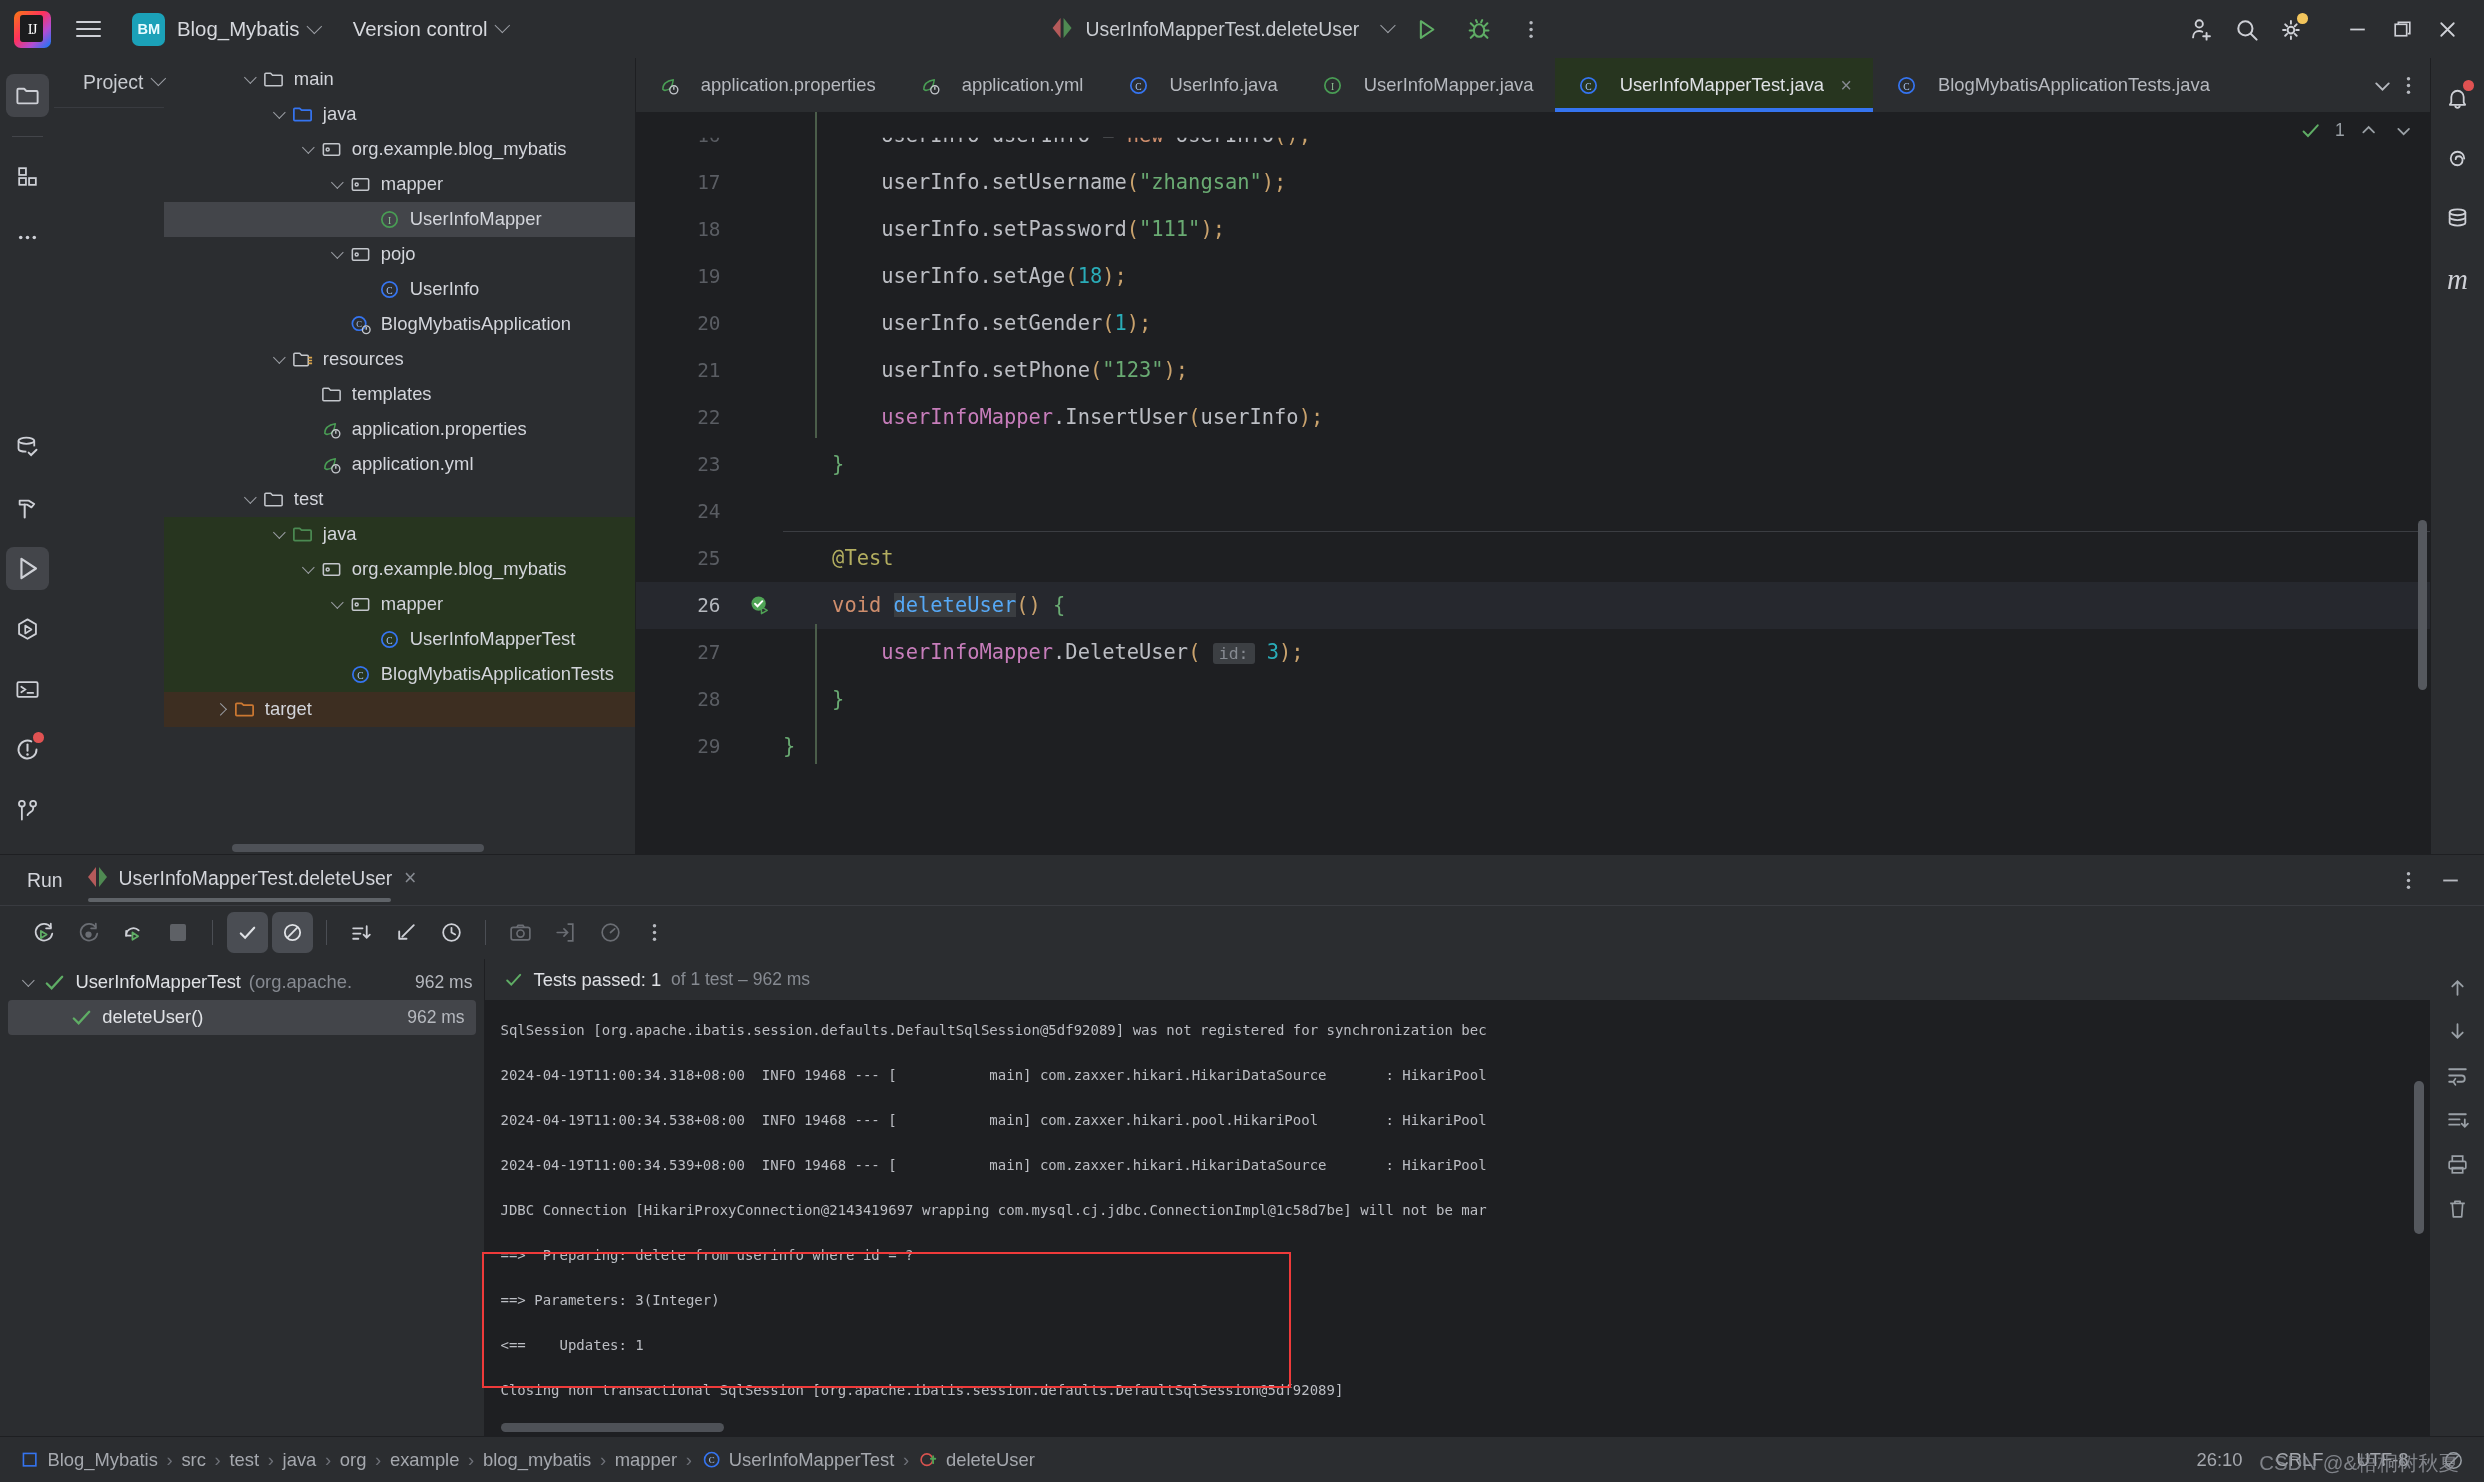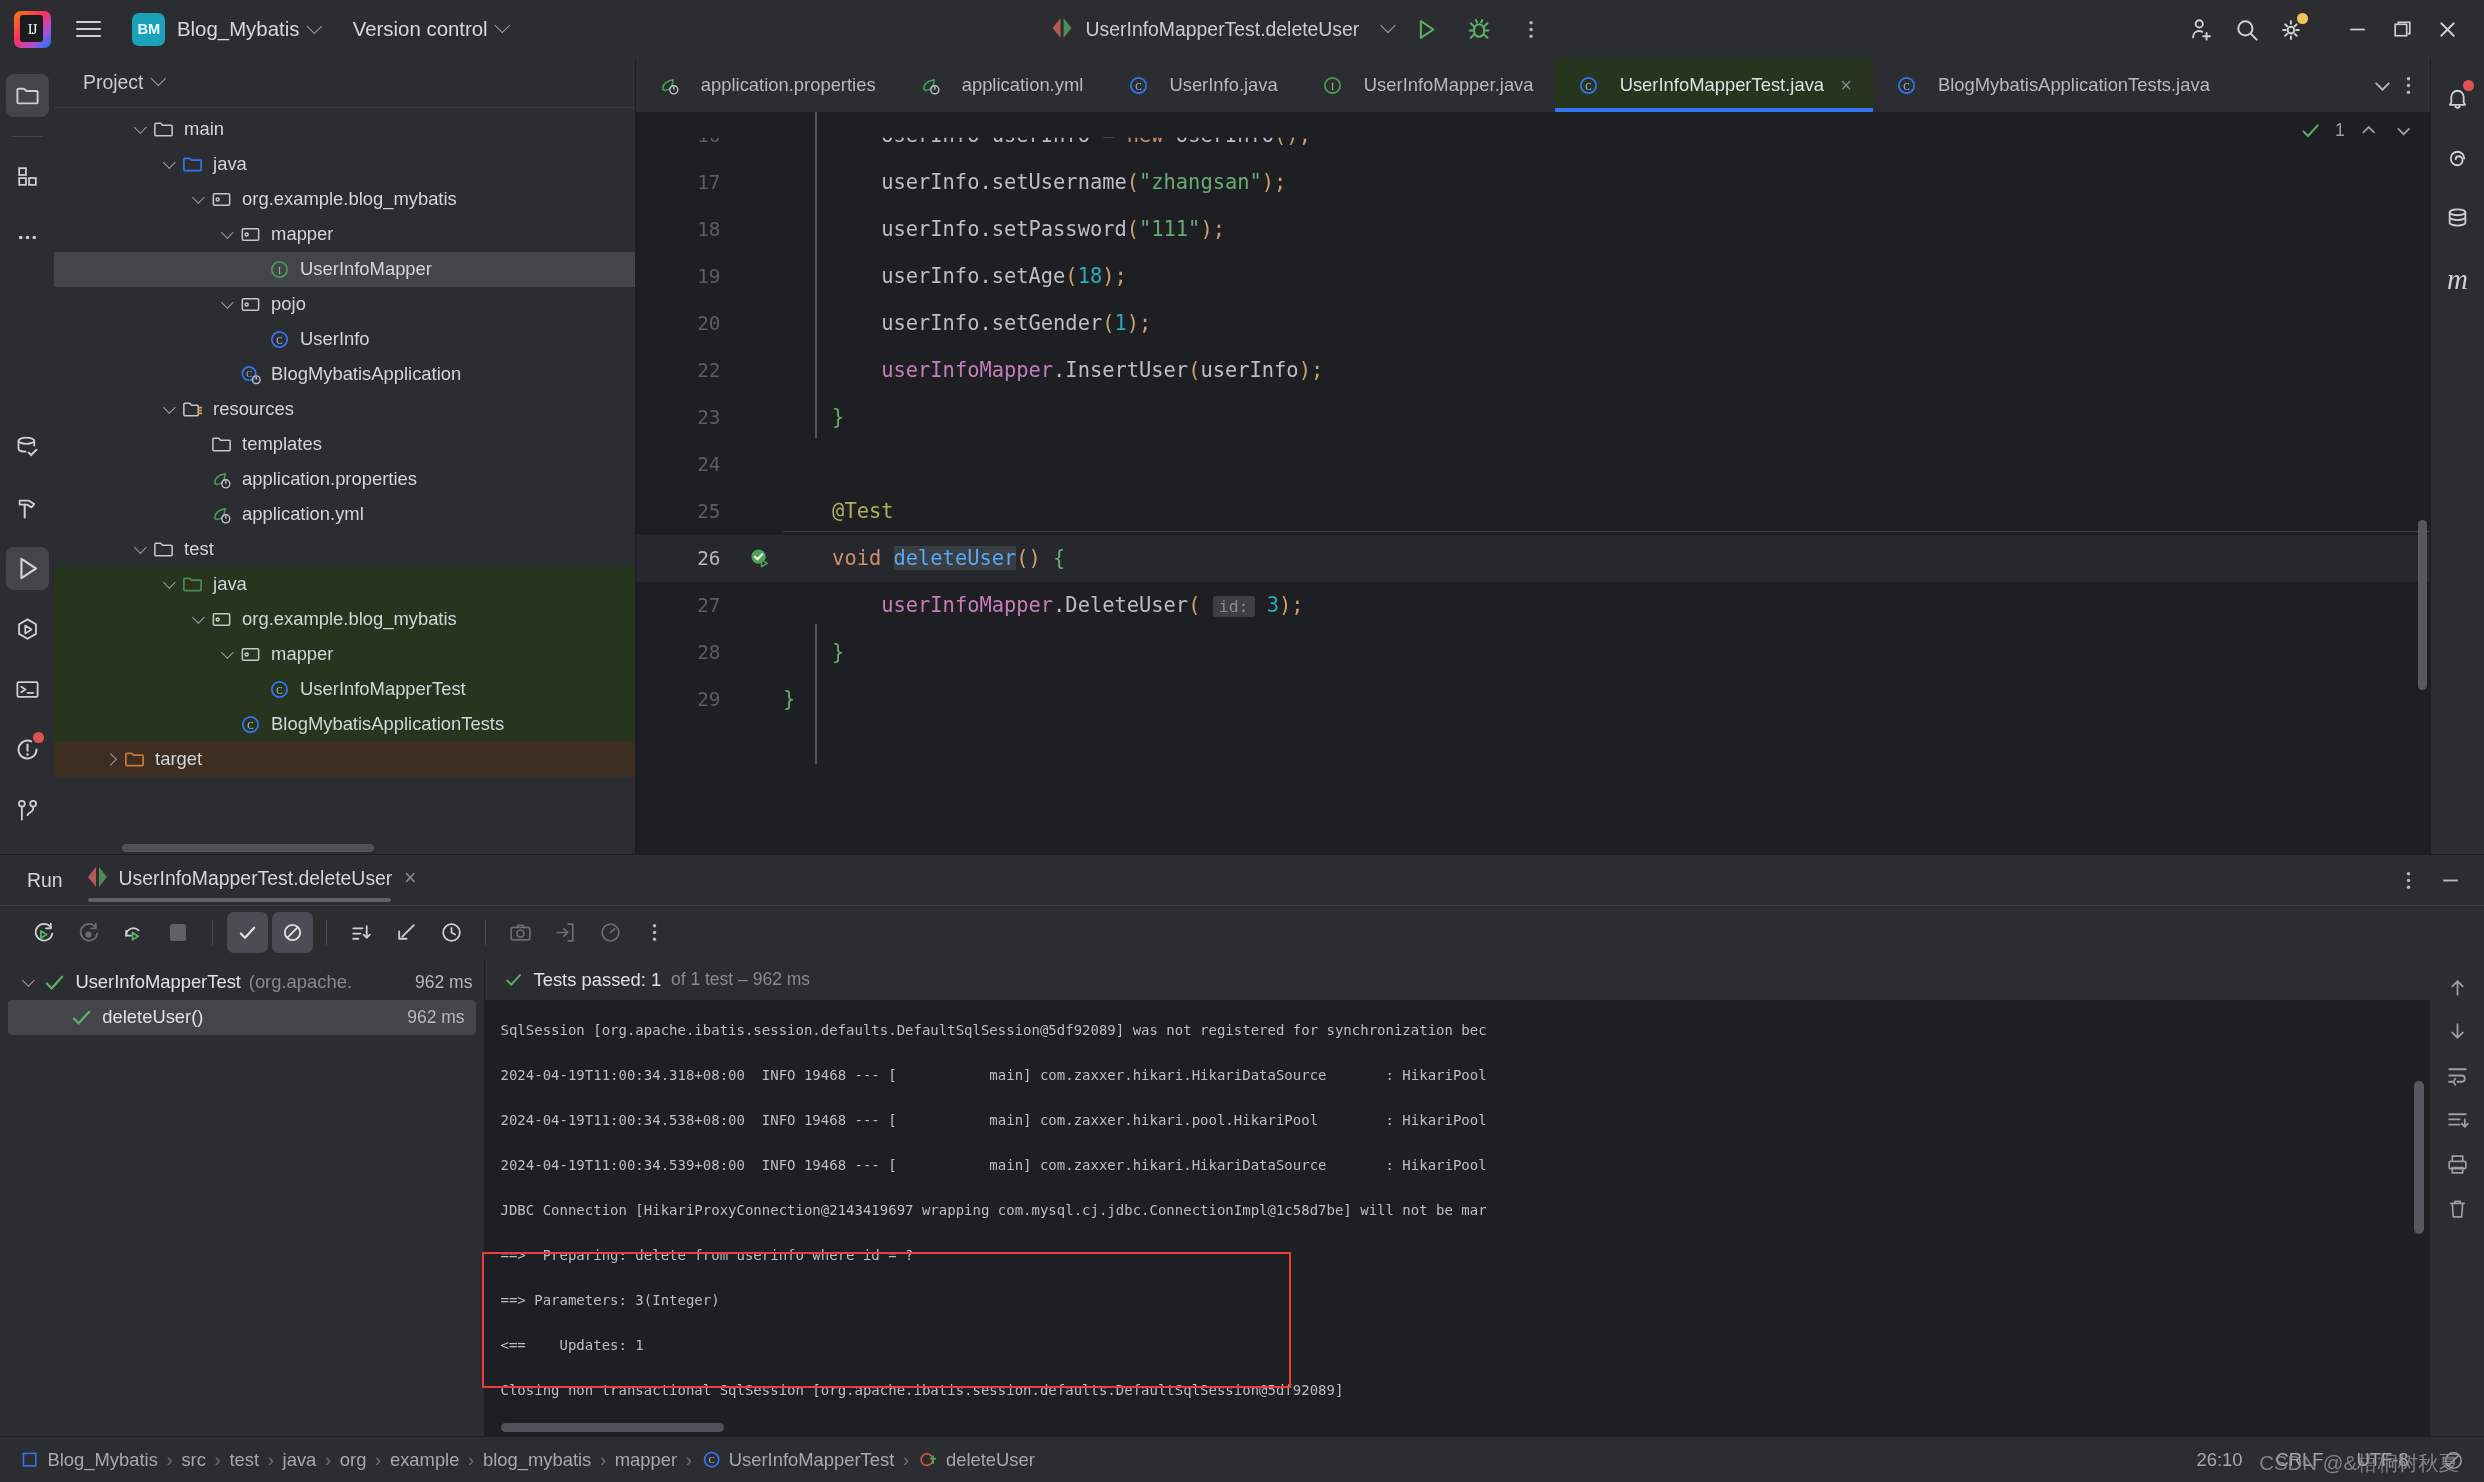--- a/index.html
+++ b/index.html
@@ -51,21 +51,21 @@
   .stripe-left { width:54px; background:#2b2d30; display:flex; flex-direction:column; align-items:center;
     padding-top:7.8px; flex:0 0 54px; }
   .stripe-left .sep { width:31px; height:1px; background:#43454a; margin:9.7px 0; }
   .stripe-btn { width:43px; height:43px; border-radius:7.8px; display:flex; align-items:center; justify-content:center;
      margin:8.7px 0; cursor:pointer; position:relative;}
   .stripe-btn.active { background:#43454a; }
   .stripe-bottom { margin-top:auto; display:flex; flex-direction:column; align-items:center; padding-bottom:13.6px;}
   .reddot { position:absolute; right:4.9px; top:3.9px; width:10.7px; height:10.7px; border-radius:50%; background:#e05252;}
 
   
-  .projpanel { width:582px; background:#2b2d30; display:flex; flex-direction:column; flex:0 0 582px;
+  .projpanel { width:582px; background:#2b2d30; display:flex; flex-direction:row; flex:0 0 582px;
       border-right:1px solid #1e1f22; min-height:0;}
   .proj-header { height:50px; display:flex; align-items:center; padding-left:29px; font-size:19.4px; color:#c9ccd1;
       border-bottom:1px solid #393b40;}
   .tree { flex:1 1 auto; overflow:hidden; position:relative; padding-top:3.9px; font-size:18.4px;text-align:center; }
   .trow { height:35px; display:flex; align-items:center; white-space:nowrap; cursor:pointer; padding-right:7.8px;}
   .trow .lbl { color:#d3d5db; }
   .trow.sel { background:#43454a; }
   .trow.tgreen { background:#27351f; }
   .trow.tbrown { background:#3d2e21; }
   .arrow { width:21.3px; height:21.3px; display:inline-flex; align-items:center; justify-content:center; flex:0 0 21.3px;}
@@ -642,20 +642,25 @@
               <span class="gutter">19</span>
               <span class="gmark"></span>
               <span class="code">        userInfo.setAge<span class="par" style="color:#c9a26d">(</span><span class="num">18</span><span class="par" style="color:#c9a26d">)</span><span style="color:#c9a26d">;</span></span>
             </div>
             <div class="cline">
               <span class="gutter">20</span>
               <span class="gmark"></span>
               <span class="code">        userInfo.setGender<span class="par" style="color:#c9a26d">(</span><span class="num">1</span><span class="par" style="color:#c9a26d">)</span><span style="color:#c9a26d">;</span></span>
             </div>
             <div class="cline">
+              <span class="gutter">21</span>
+              <span class="gmark"></span>
+              <span class="code">        userInfo.setPhone<span class="par" style="color:#c9a26d">(</span><span class="str">"123"</span><span class="par" style="color:#c9a26d">)</span><span style="color:#c9a26d">;</span></span>
+            </div>
+            <div class="cline">
               <span class="gutter">22</span>
               <span class="gmark"></span>
               <span class="code">        <span class="fld">userInfoMapper</span>.InsertUser<span class="par" style="color:#c9a26d">(</span>userInfo<span class="par" style="color:#c9a26d">)</span><span style="color:#c9a26d">;</span></span>
             </div>
             <div class="cline">
               <span class="gutter">23</span>
               <span class="gmark"></span>
               <span class="code">    <span style="color:#6aab73">}</span></span>
             </div>
             <div class="cline">

